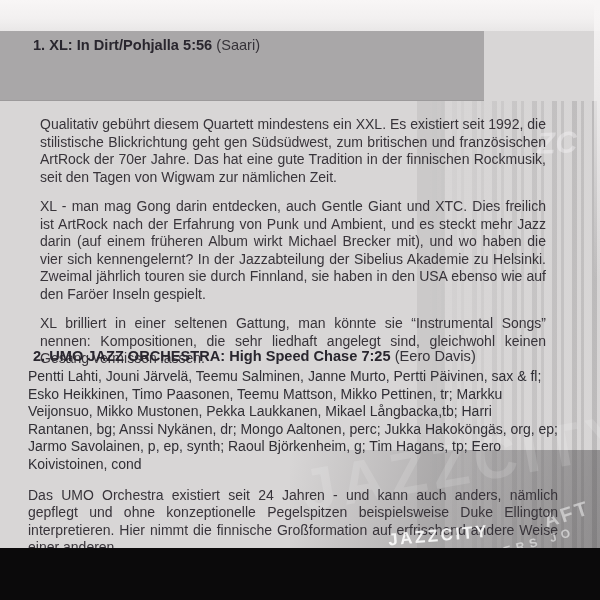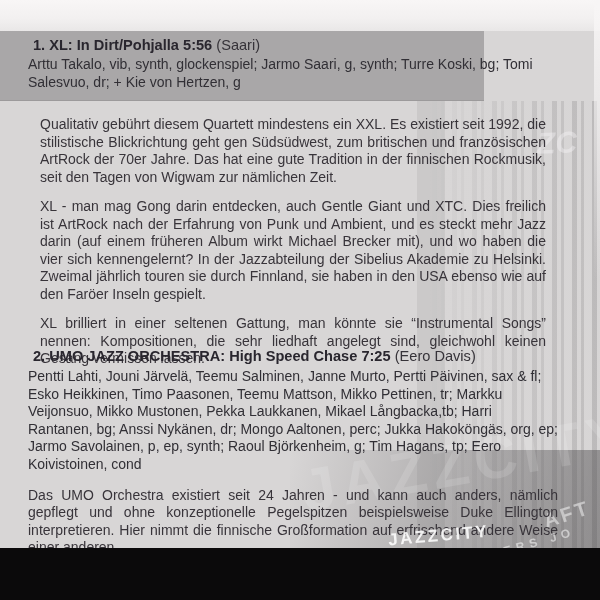--- a/index.html
+++ b/index.html
@@ -109,21 +109,20 @@
   <div class="edge-right"></div>
   <div class="ghost-big">JAZZCITY</div>
   <div class="wm-zc">ZC</div>
   <div class="wm-aft">AFT</div>
 
   <div class="band1">
     <div class="hdr">
       <span>1. XL: In Dirt/Pohjalla 5:56</span>
       <span class="composer">(Saari)</span>
     </div>
-    <p class="pers">Arttu Takalo, vib, synth, glockenspiel; Jarmo Saari, g, synth; Turre Koski, bg; Tomi Salesvuo, dr; + Kie von Hertzen, g</p>
   </div>
 
   <div class="notes1">
     <p>Qualitativ gebührt diesem Quartett mindestens ein XXL. Es existiert seit 1992, die stilistische Blickrichtung geht gen Südsüdwest, zum britischen und französischen ArtRock der 70er Jahre. Das hat eine gute Tradition in der finnischen Rockmusik, seit den Tagen von Wigwam zur nämlichen Zeit.</p>
     <p>XL - man mag Gong darin entdecken, auch Gentle Giant und XTC. Dies freilich ist ArtRock nach der Erfahrung von Punk und Ambient, und es steckt mehr Jazz darin (auf einem früheren Album wirkt Michael Brecker mit), und wo haben die vier sich kennengelernt? In der Jazzabteilung der Sibelius Akademie zu Helsinki. Zweimal jährlich touren sie durch Finnland, sie haben in den USA ebenso wie auf den Faröer Inseln gespielt.</p>
     <p>XL brilliert in einer seltenen Gattung, man könnte sie “Instrumental Songs” nennen: Kompositionen, die sehr liedhaft angelegt sind, gleichwohl keinen Gesang vermissen lassen.</p>
   </div>
 
   <div class="sec2">
     <div class="hdr">

